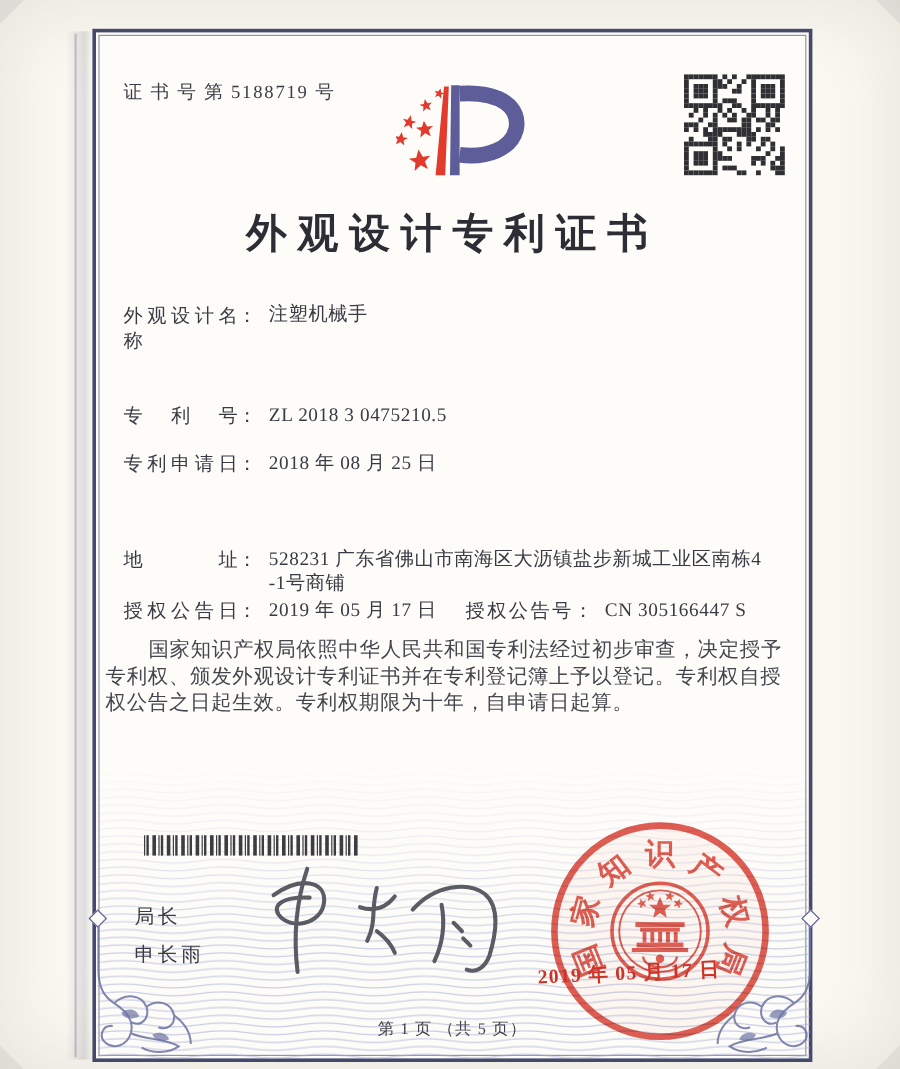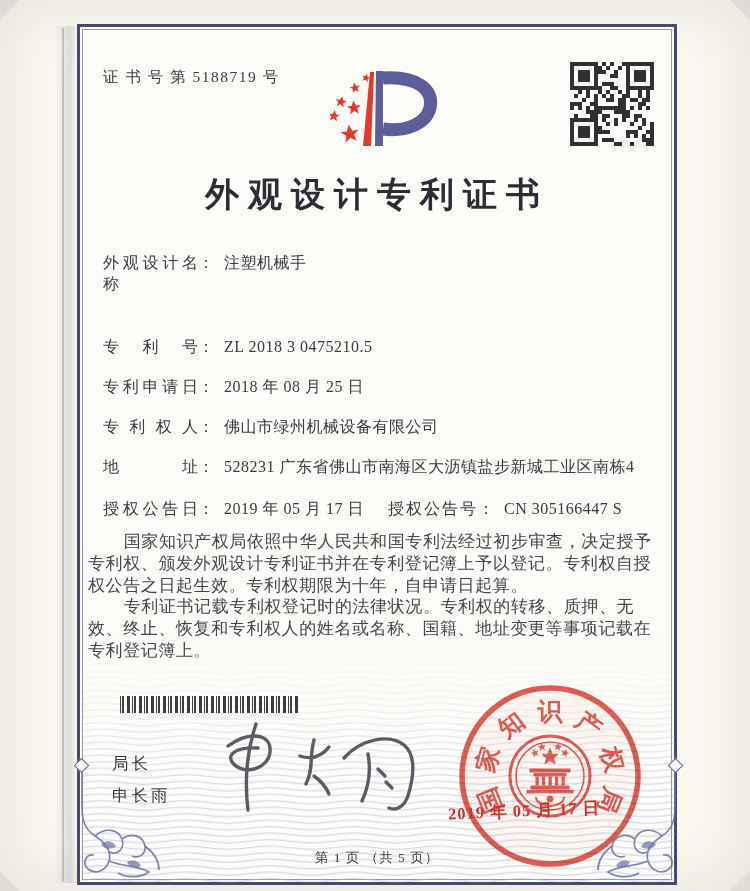--- a/index.html
+++ b/index.html
@@ -339,33 +339,29 @@
 
   <div class="frow" style="top:253px">
     <span class="flabel">外观设计名称</span><span class="fcolon">：</span><span class="fvalue">注塑机械手</span>
   </div>
   <div class="frow" style="top:337px">
     <span class="flabel">专利号</span><span class="fcolon">：</span><span class="fvalue">ZL 2018 3 0475210.5</span>
   </div>
   <div class="frow" style="top:377px">
     <span class="flabel">专利申请日</span><span class="fcolon">：</span><span class="fvalue">2018 年 08 月 25 日</span>
   </div>
-  <div class="frow" style="top:417px">
-    <span class="flabel">专利权人</span><span class="fcolon">：</span><span class="fvalue">佛山市绿州机械设备有限公司</span>
-  </div>
   <div class="frow" style="top:457px">
-    <span class="flabel">地址</span><span class="fcolon">：</span><span class="fvalue"><span>528231 广东省佛山市南海区大沥镇盐步新城工业区南栋4</span></span>
+    <span class="flabel">地址</span><span class="fcolon">：</span><span class="fvalue"><span>528231 广东省佛山市南海区大沥镇盐步新城工业区南栋4</span><span>-1号商铺</span></span>
   </div>
   <div class="frow" style="top:499px">
     <span class="flabel">授权公告日</span><span class="fcolon">：</span><span class="fvalue">2019 年 05 月 17 日</span><span class="fgroup2"><span class="flabel2">授权公告号</span><span class="fcolon">：</span><span class="fvalue">CN 305166447 S</span></span>
   </div>
 
   <div class="paras">
     <p>国家知识产权局依照中华人民共和国专利法经过初步审查，决定授予专利权、颁发外观设计专利证书并在专利登记簿上予以登记。专利权自授权公告之日起生效。专利权期限为十年，自申请日起算。</p>
-    <p>专利证书记载专利权登记时的法律状况。专利权的转移、质押、无效、终止、恢复和专利权人的姓名或名称、国籍、地址变更等事项记载在专利登记簿上。</p>
   </div>
 
   <div class="barcode">
       <i style="left:0px;width:1px"></i>
       <i style="left:2px;width:2px"></i>
       <i style="left:7px;width:3px"></i>
       <i style="left:12px;width:1px"></i>
       <i style="left:14px;width:2px"></i>
       <i style="left:19px;width:3px"></i>
       <i style="left:24px;width:1px"></i>

